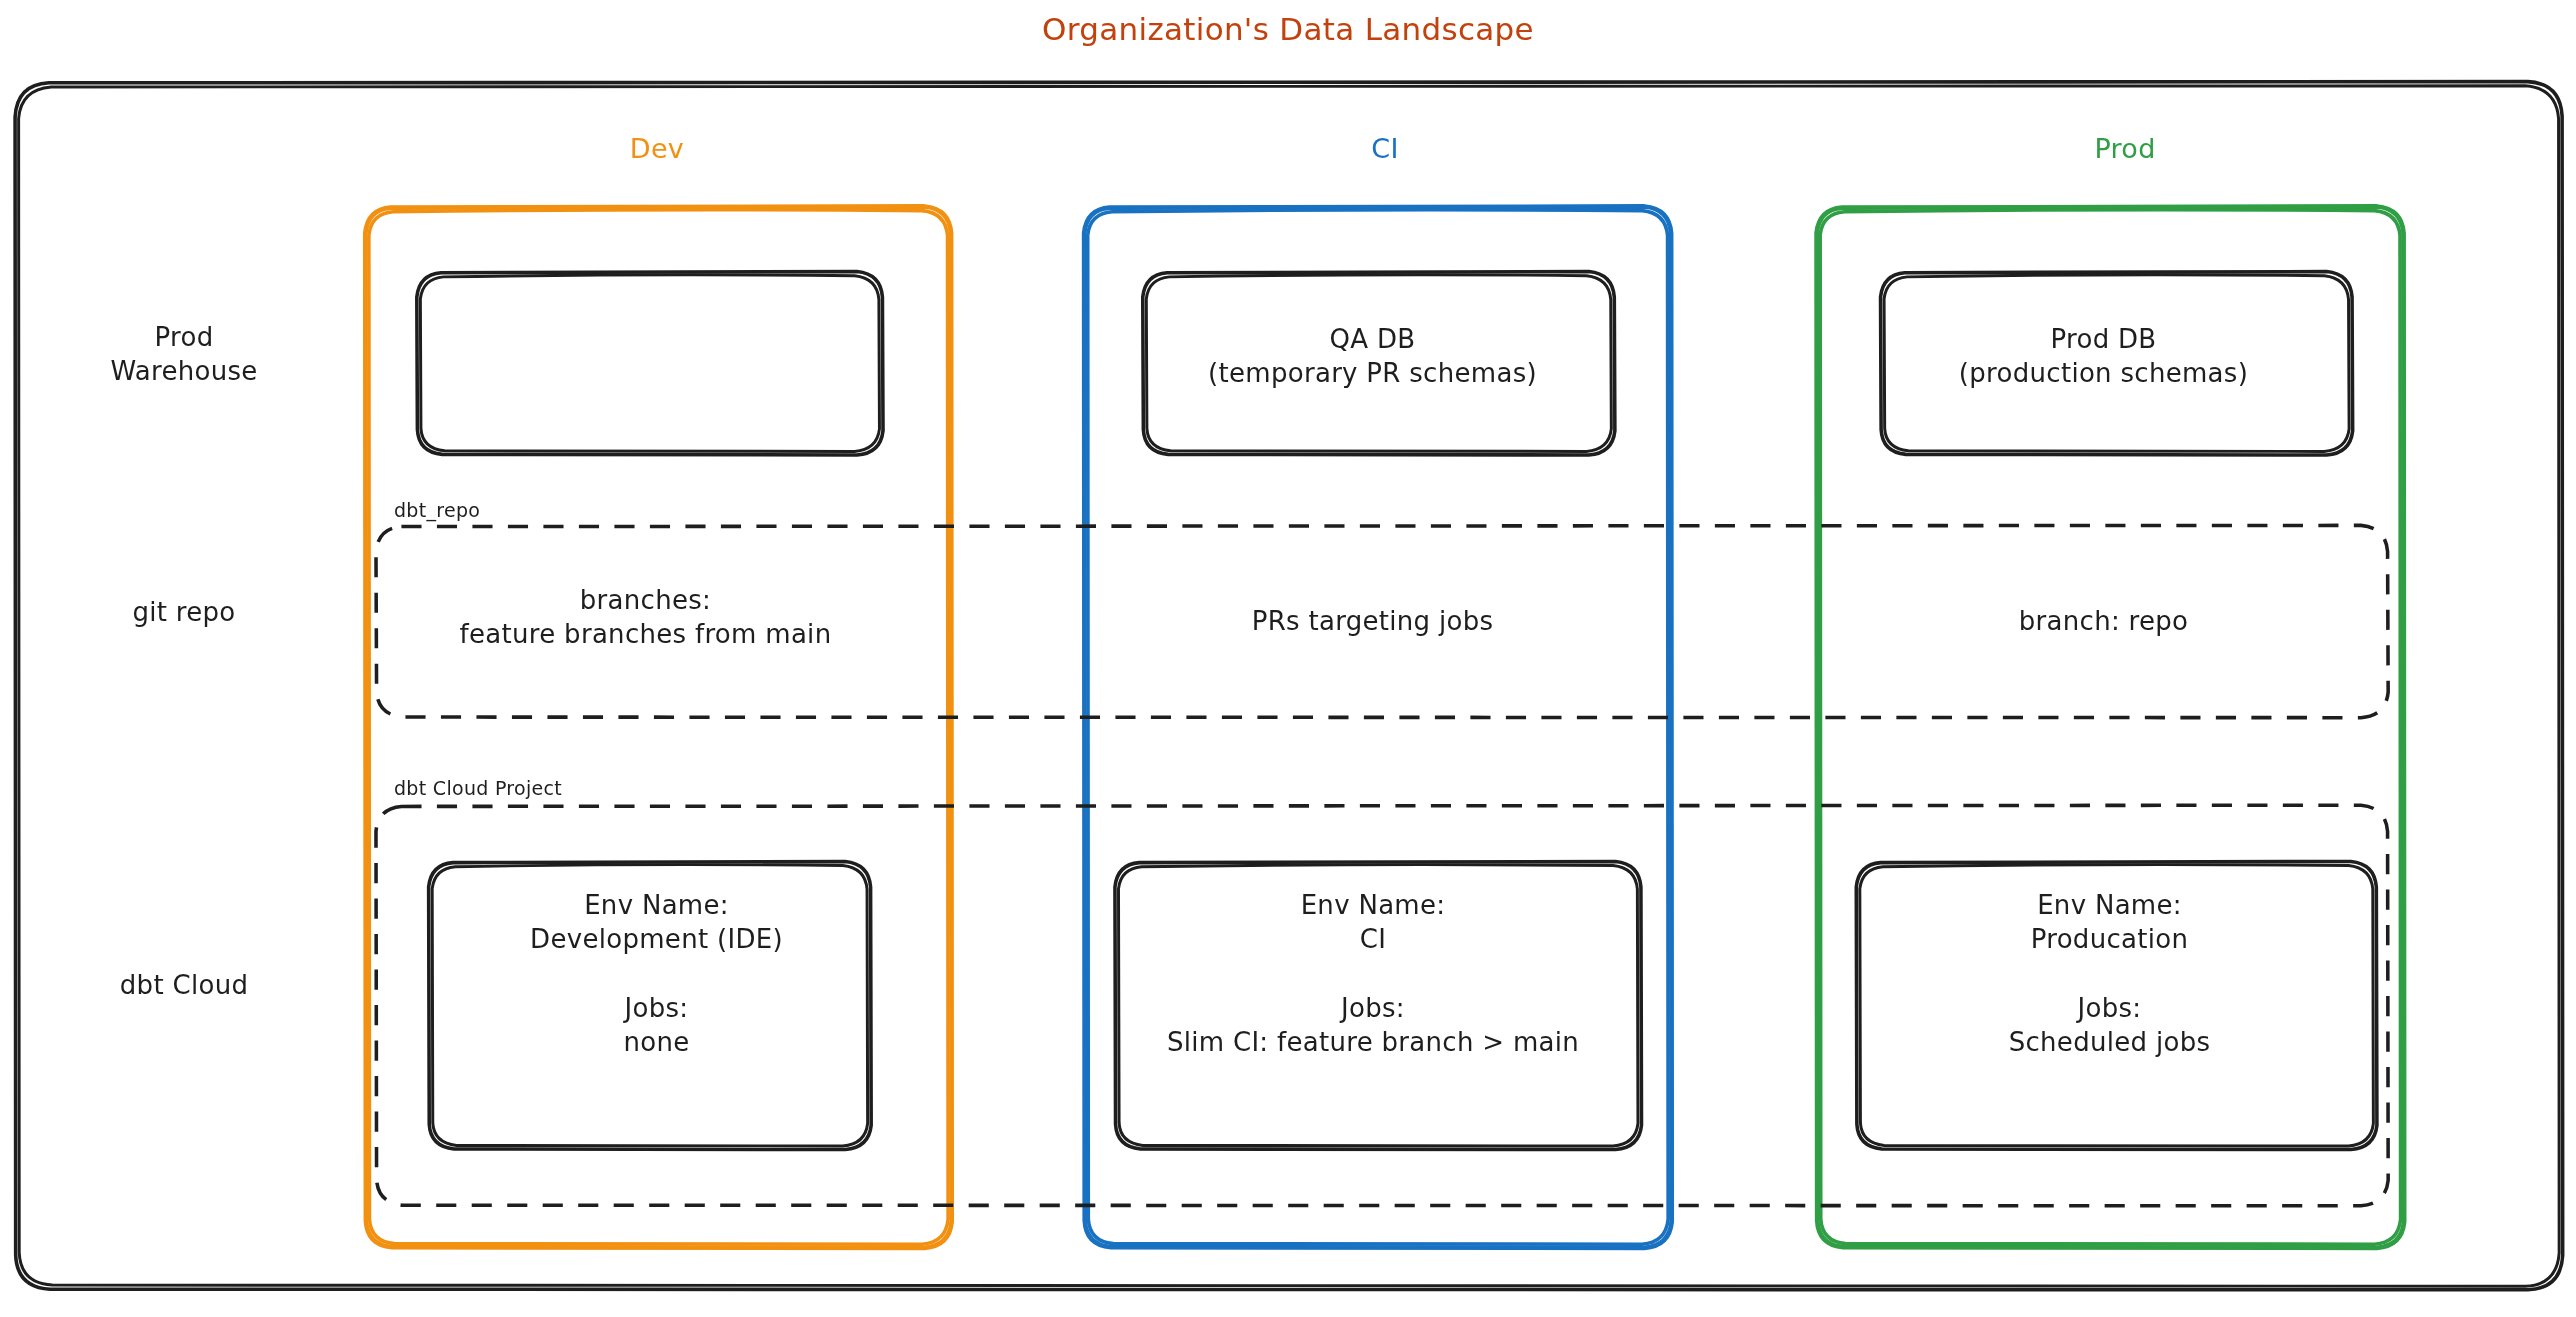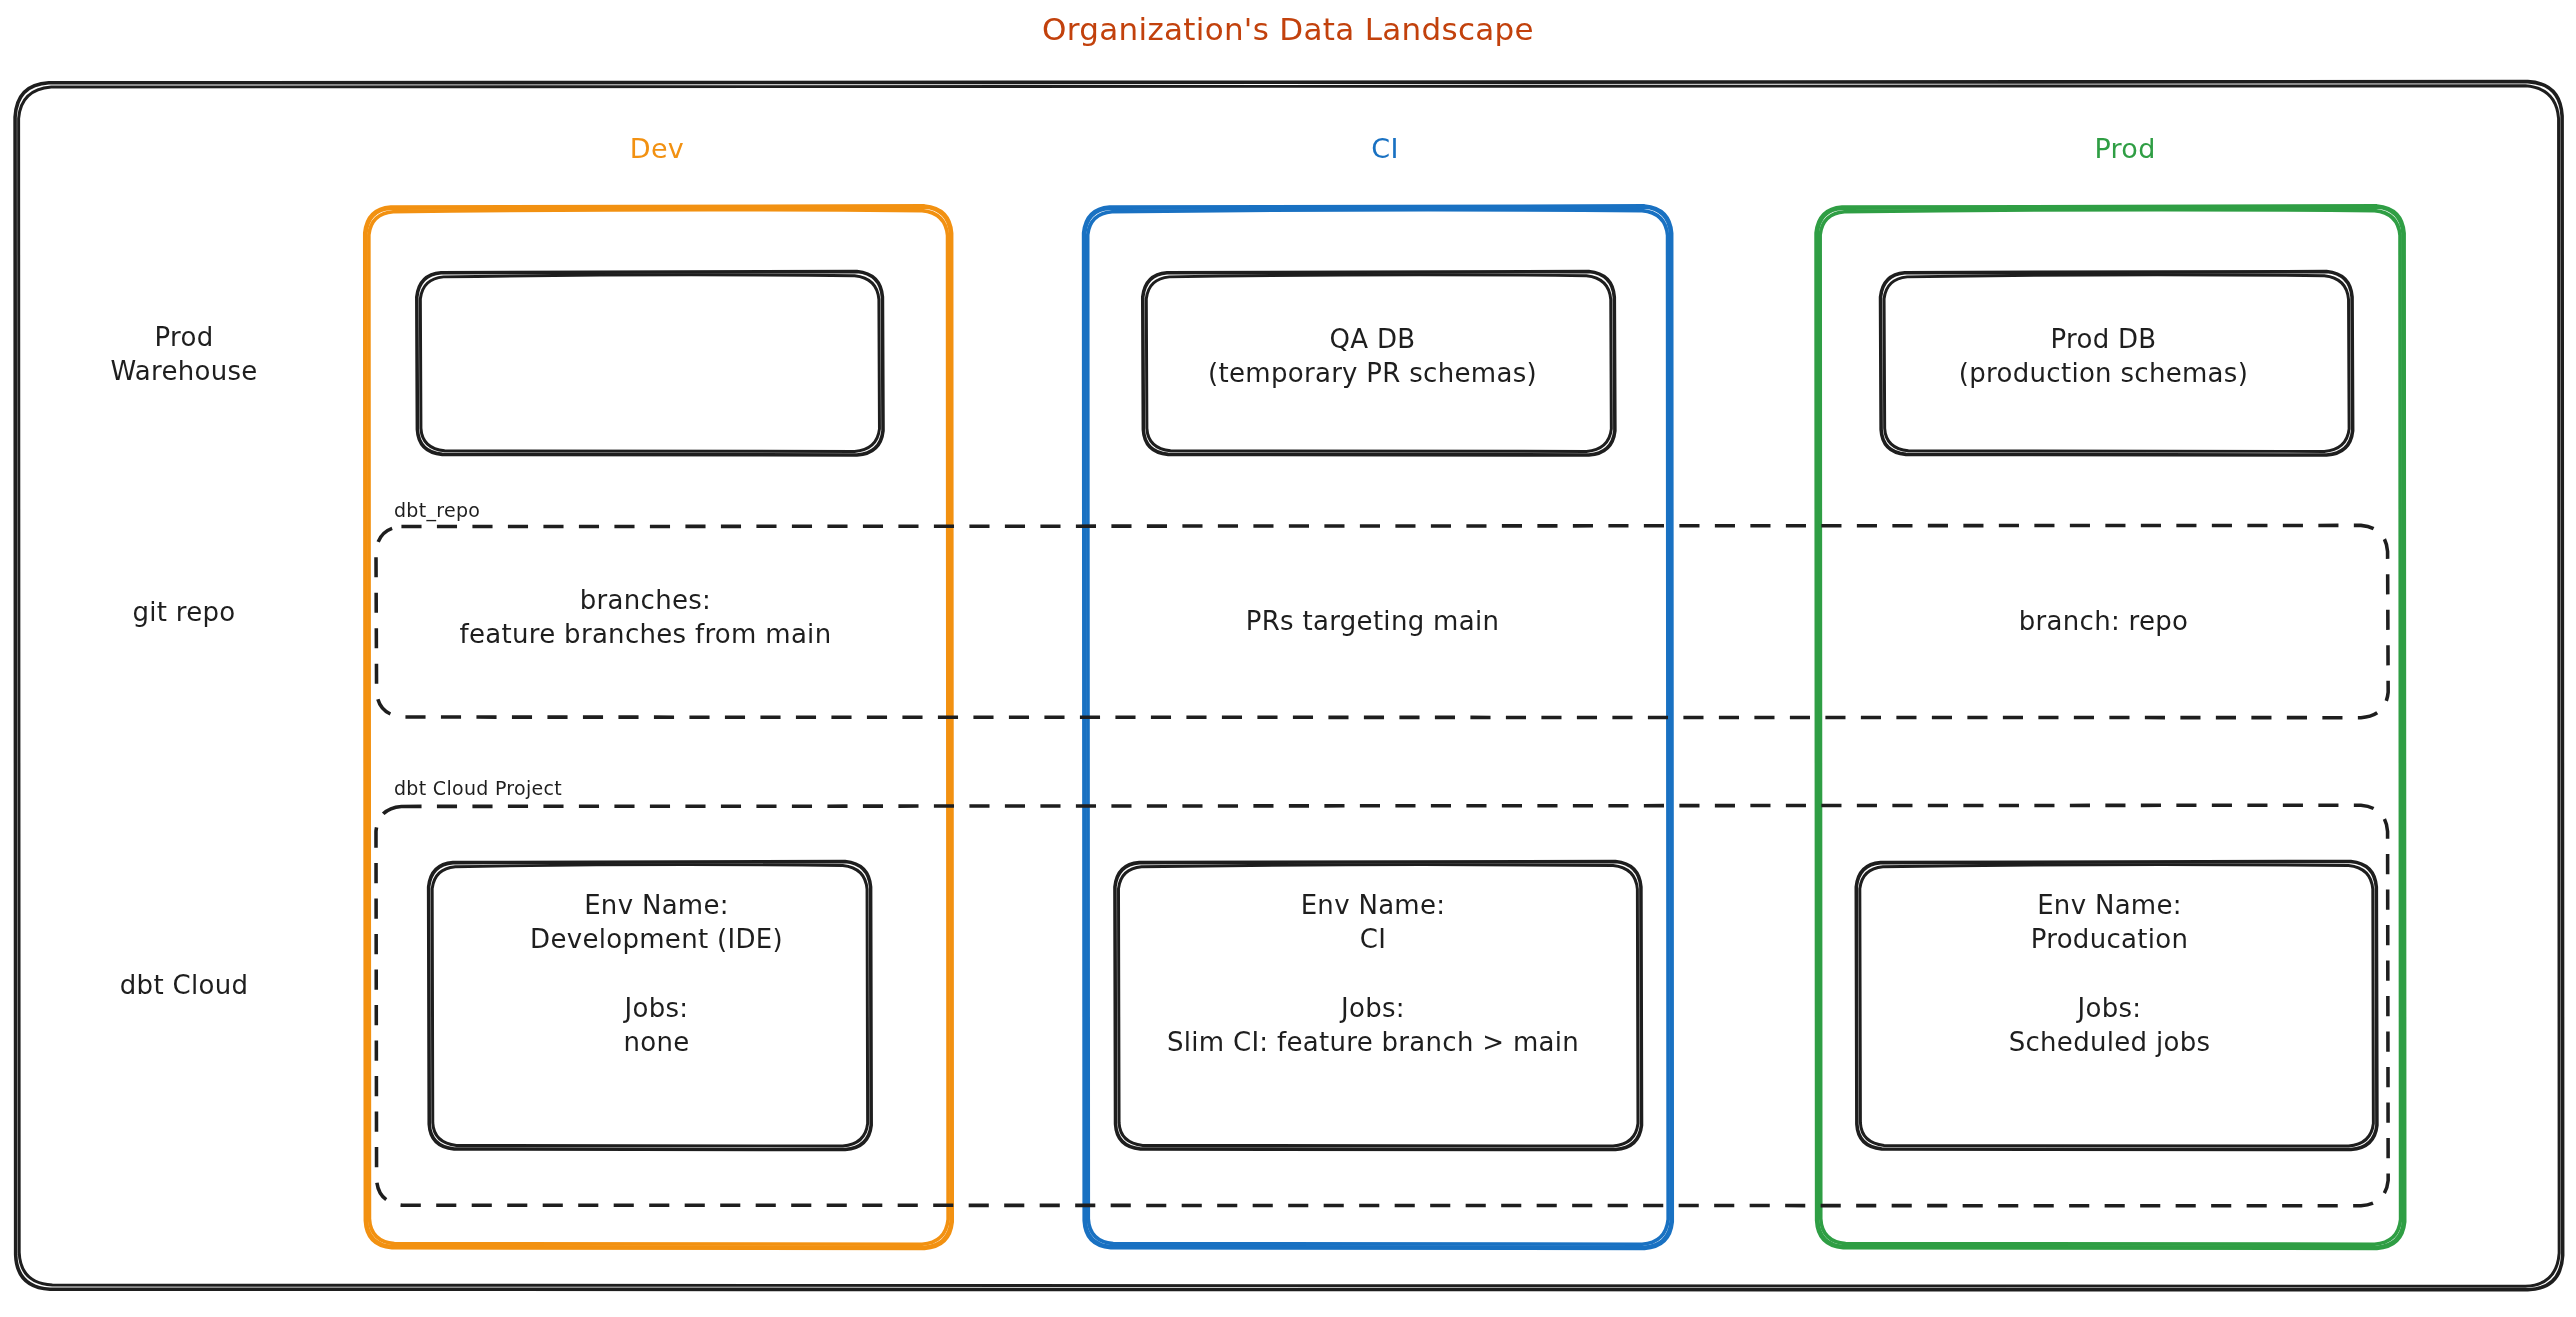--- a/index.html
+++ b/index.html
@@ -197,21 +197,21 @@
   <div class="txt group-label" id="group-label-repo">dbt_repo</div>
   <div class="txt group-label" id="group-label-cloud">dbt Cloud Project</div>
 
   <div class="txt box-text" id="dw-text-ci">QA DB
 (temporary PR schemas)</div>
   <div class="txt box-text" id="dw-text-prod">Prod DB
 (production schemas)</div>
 
   <div class="txt box-text" id="git-text-dev">branches:
 feature branches from main</div>
-  <div class="txt box-text" id="git-text-ci">PRs targeting main</div>
+  <div class="txt box-text" id="git-text-ci">PRs targeting jobs</div>
   <div class="txt box-text" id="git-text-prod">branch: repo</div>
 
   <div class="txt box-text" id="cloud-text-dev">Env Name:
 Development (IDE)
 
 Jobs:
 none</div>
   <div class="txt box-text" id="cloud-text-ci">Env Name:
 CI
 

